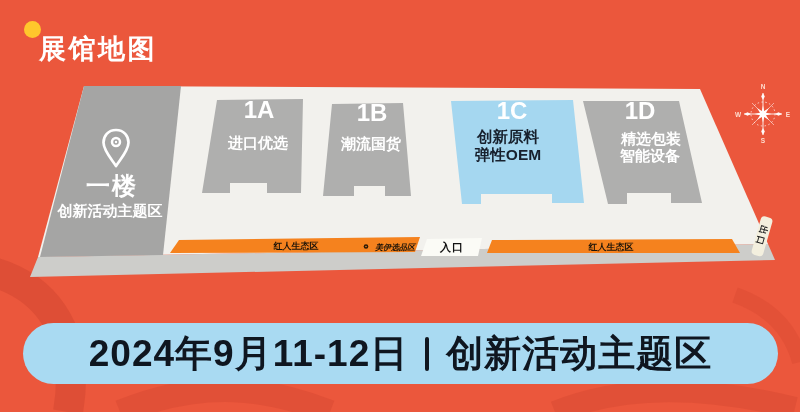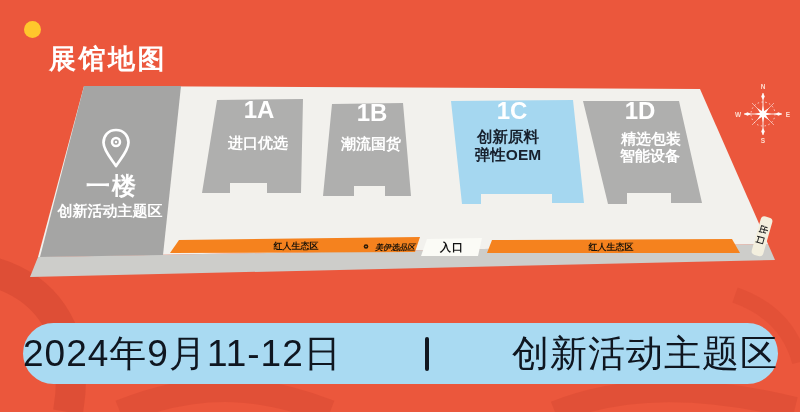--- a/index.html
+++ b/index.html
@@ -9,30 +9,30 @@
     font-family:"Liberation Sans","DejaVu Sans",sans-serif;
   }
   .stage{position:absolute;inset:0;}
   svg.decor{position:absolute;left:0;top:0;z-index:0;}
   svg.map{position:absolute;left:0;top:0;z-index:2;}
 
   
   .hdr{position:absolute;left:0;top:0;z-index:3;}
   .hdr .dot{position:absolute;left:24px;top:21px;width:17px;height:17px;border-radius:50%;background:#FFC72C;}
   .hdr h1{
-    position:absolute;left:31px;top:27px;margin:18px;white-space:nowrap;
+    position:absolute;left:31px;top:27px;margin:8px;white-space:nowrap;
     font-size:27px;font-weight:800;color:#FFFFFF;letter-spacing:2.5px;line-height:1.1;
   }
 
   
   .banner{
     position:absolute;left:23px;top:323px;width:755px;height:61px;z-index:3;
     background:#A9DAF2;border-radius:31px;
-    display:flex;align-items:center;justify-content:space-between;
-    color:#0F1620;font-weight:400;font-size:37px;letter-spacing:1px;white-space:nowrap;
+    display:flex;align-items:center;justify-content:center;
+    color:#0F1620;font-weight:700;font-size:37px;letter-spacing:1px;white-space:nowrap;
   }
   .banner .sep{width:4px;height:34px;background:#0F1620;border-radius:2px;margin:0 17px;}
 
   
   text{font-family:"Liberation Sans","DejaVu Sans",sans-serif;}
   .t-mid{text-anchor:middle;}
   .hall-id{fill:#FFFFFF;font-size:24px;font-weight:700;}
   .hall-line{fill:#FFFFFF;font-size:15px;font-weight:700;}
   .hall-line-dark{fill:#17202D;font-size:15.5px;font-weight:700;}
   .floor-big{fill:#FFFFFF;font-size:24px;font-weight:700;letter-spacing:2px;}

